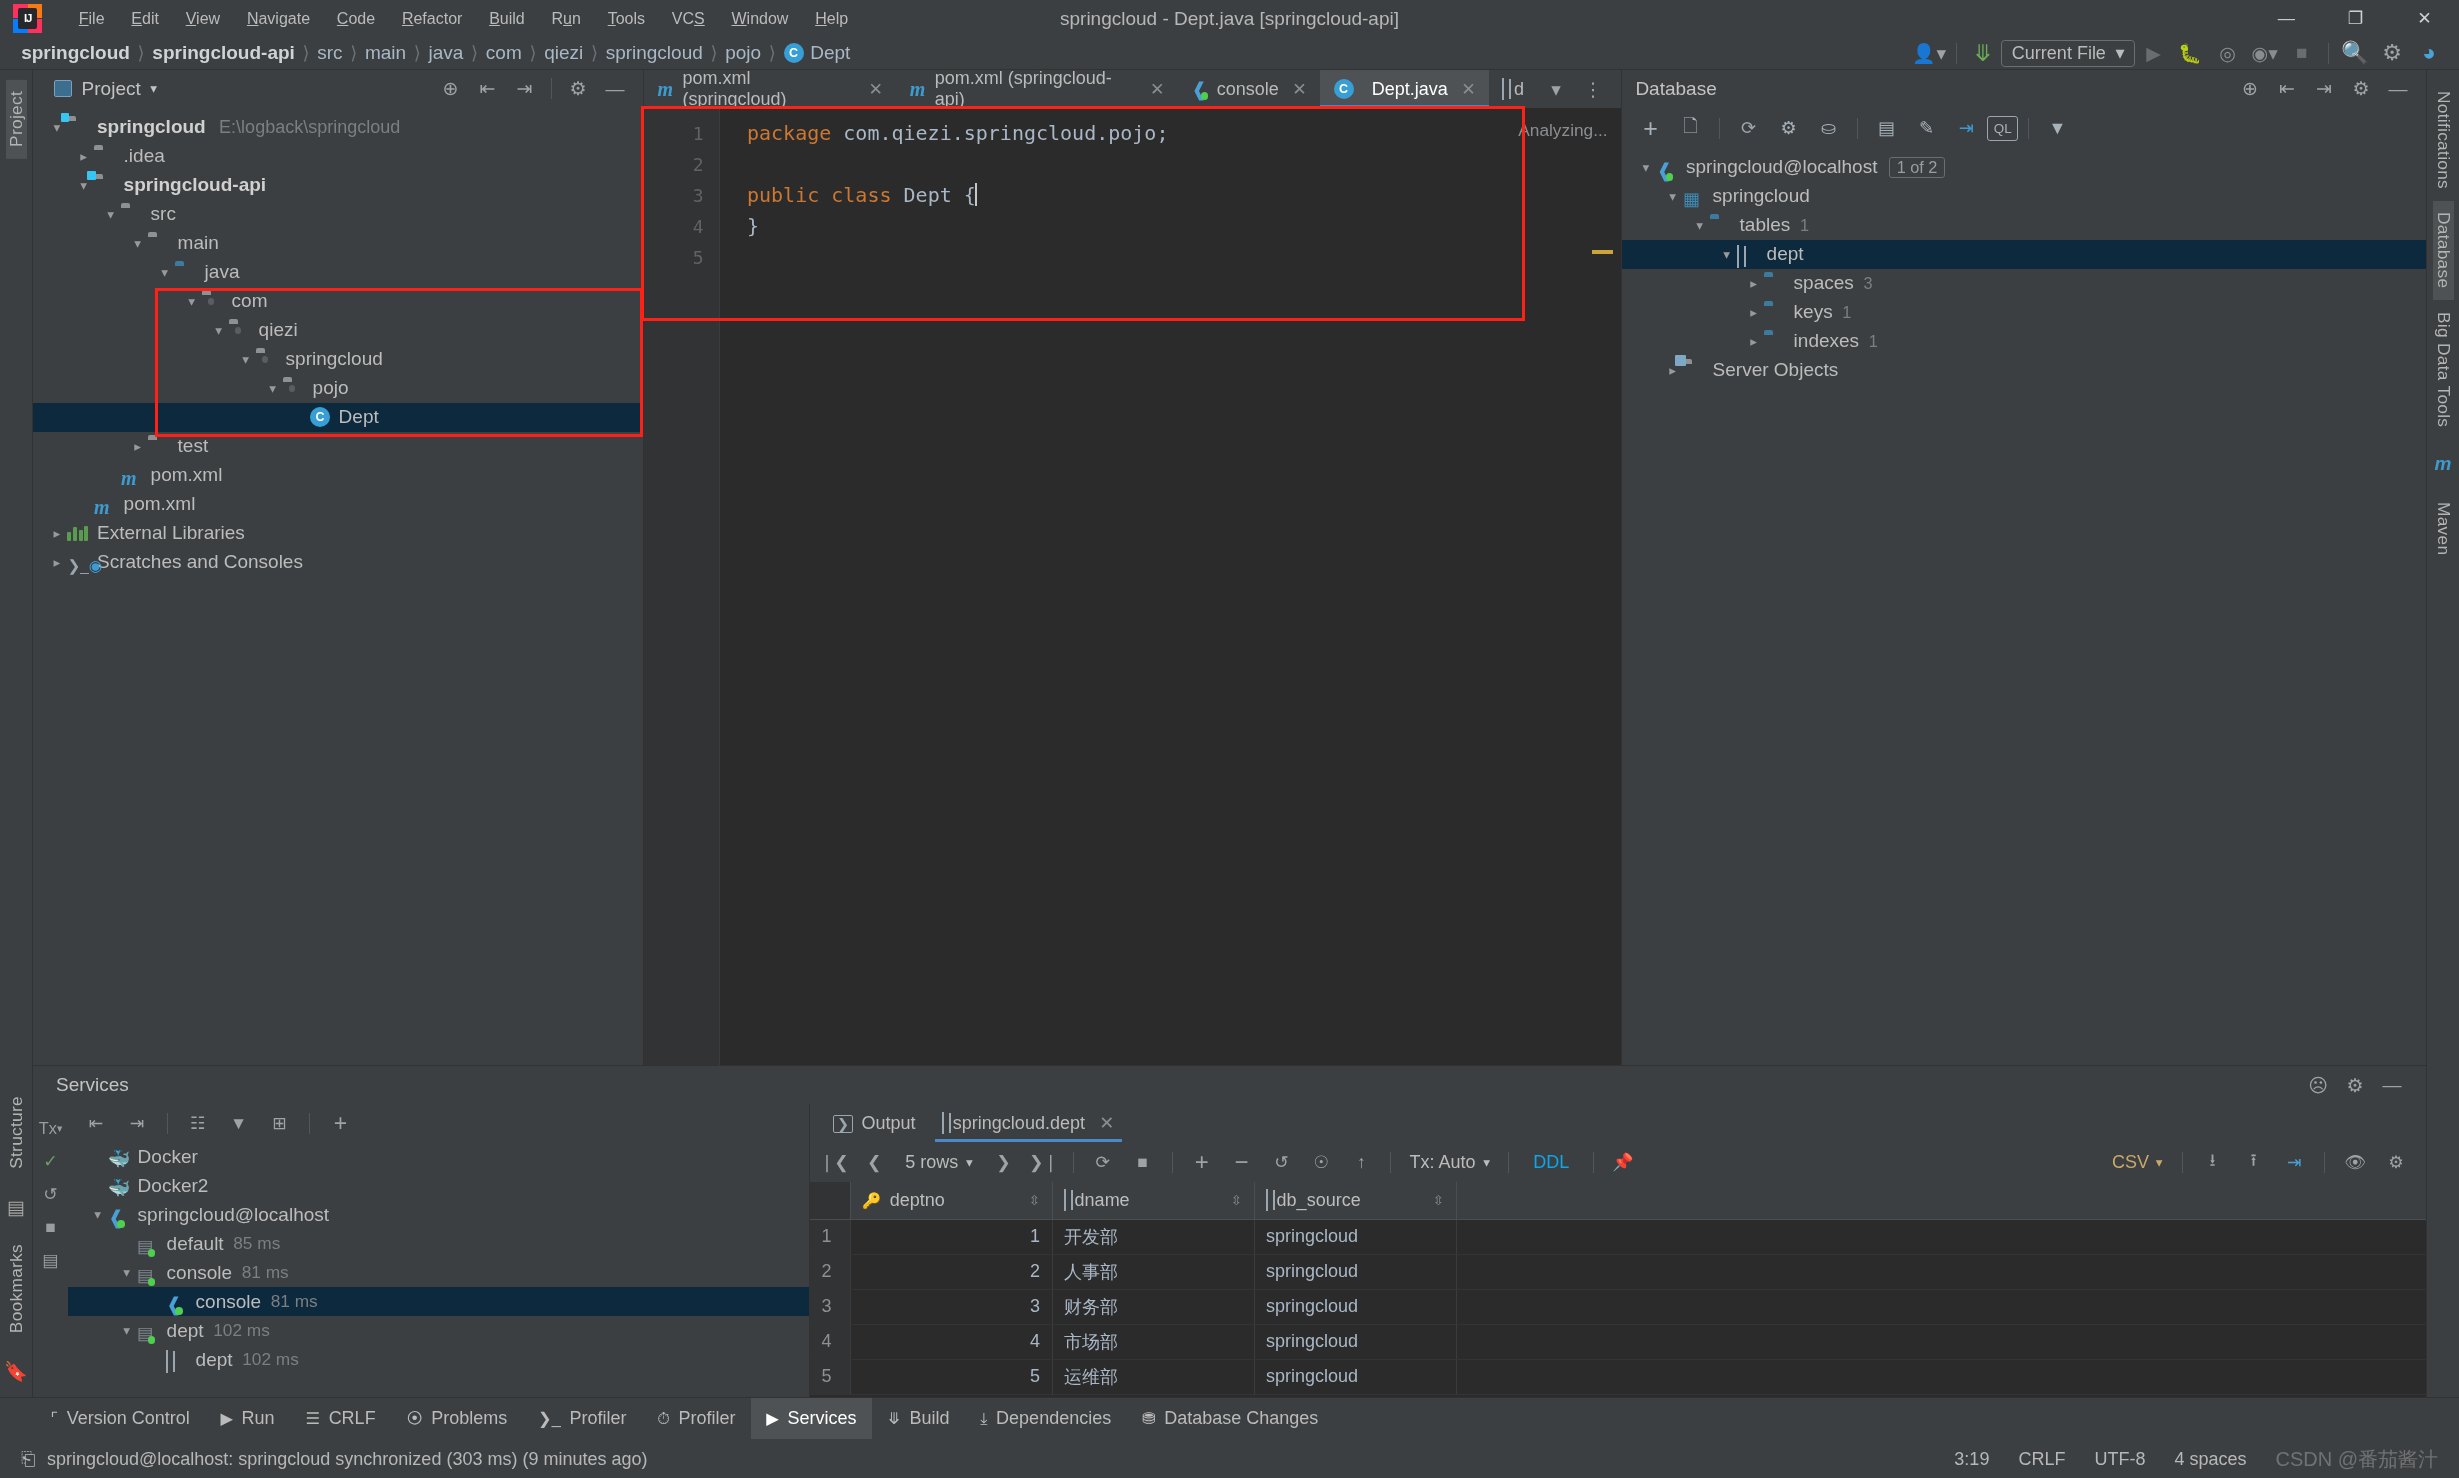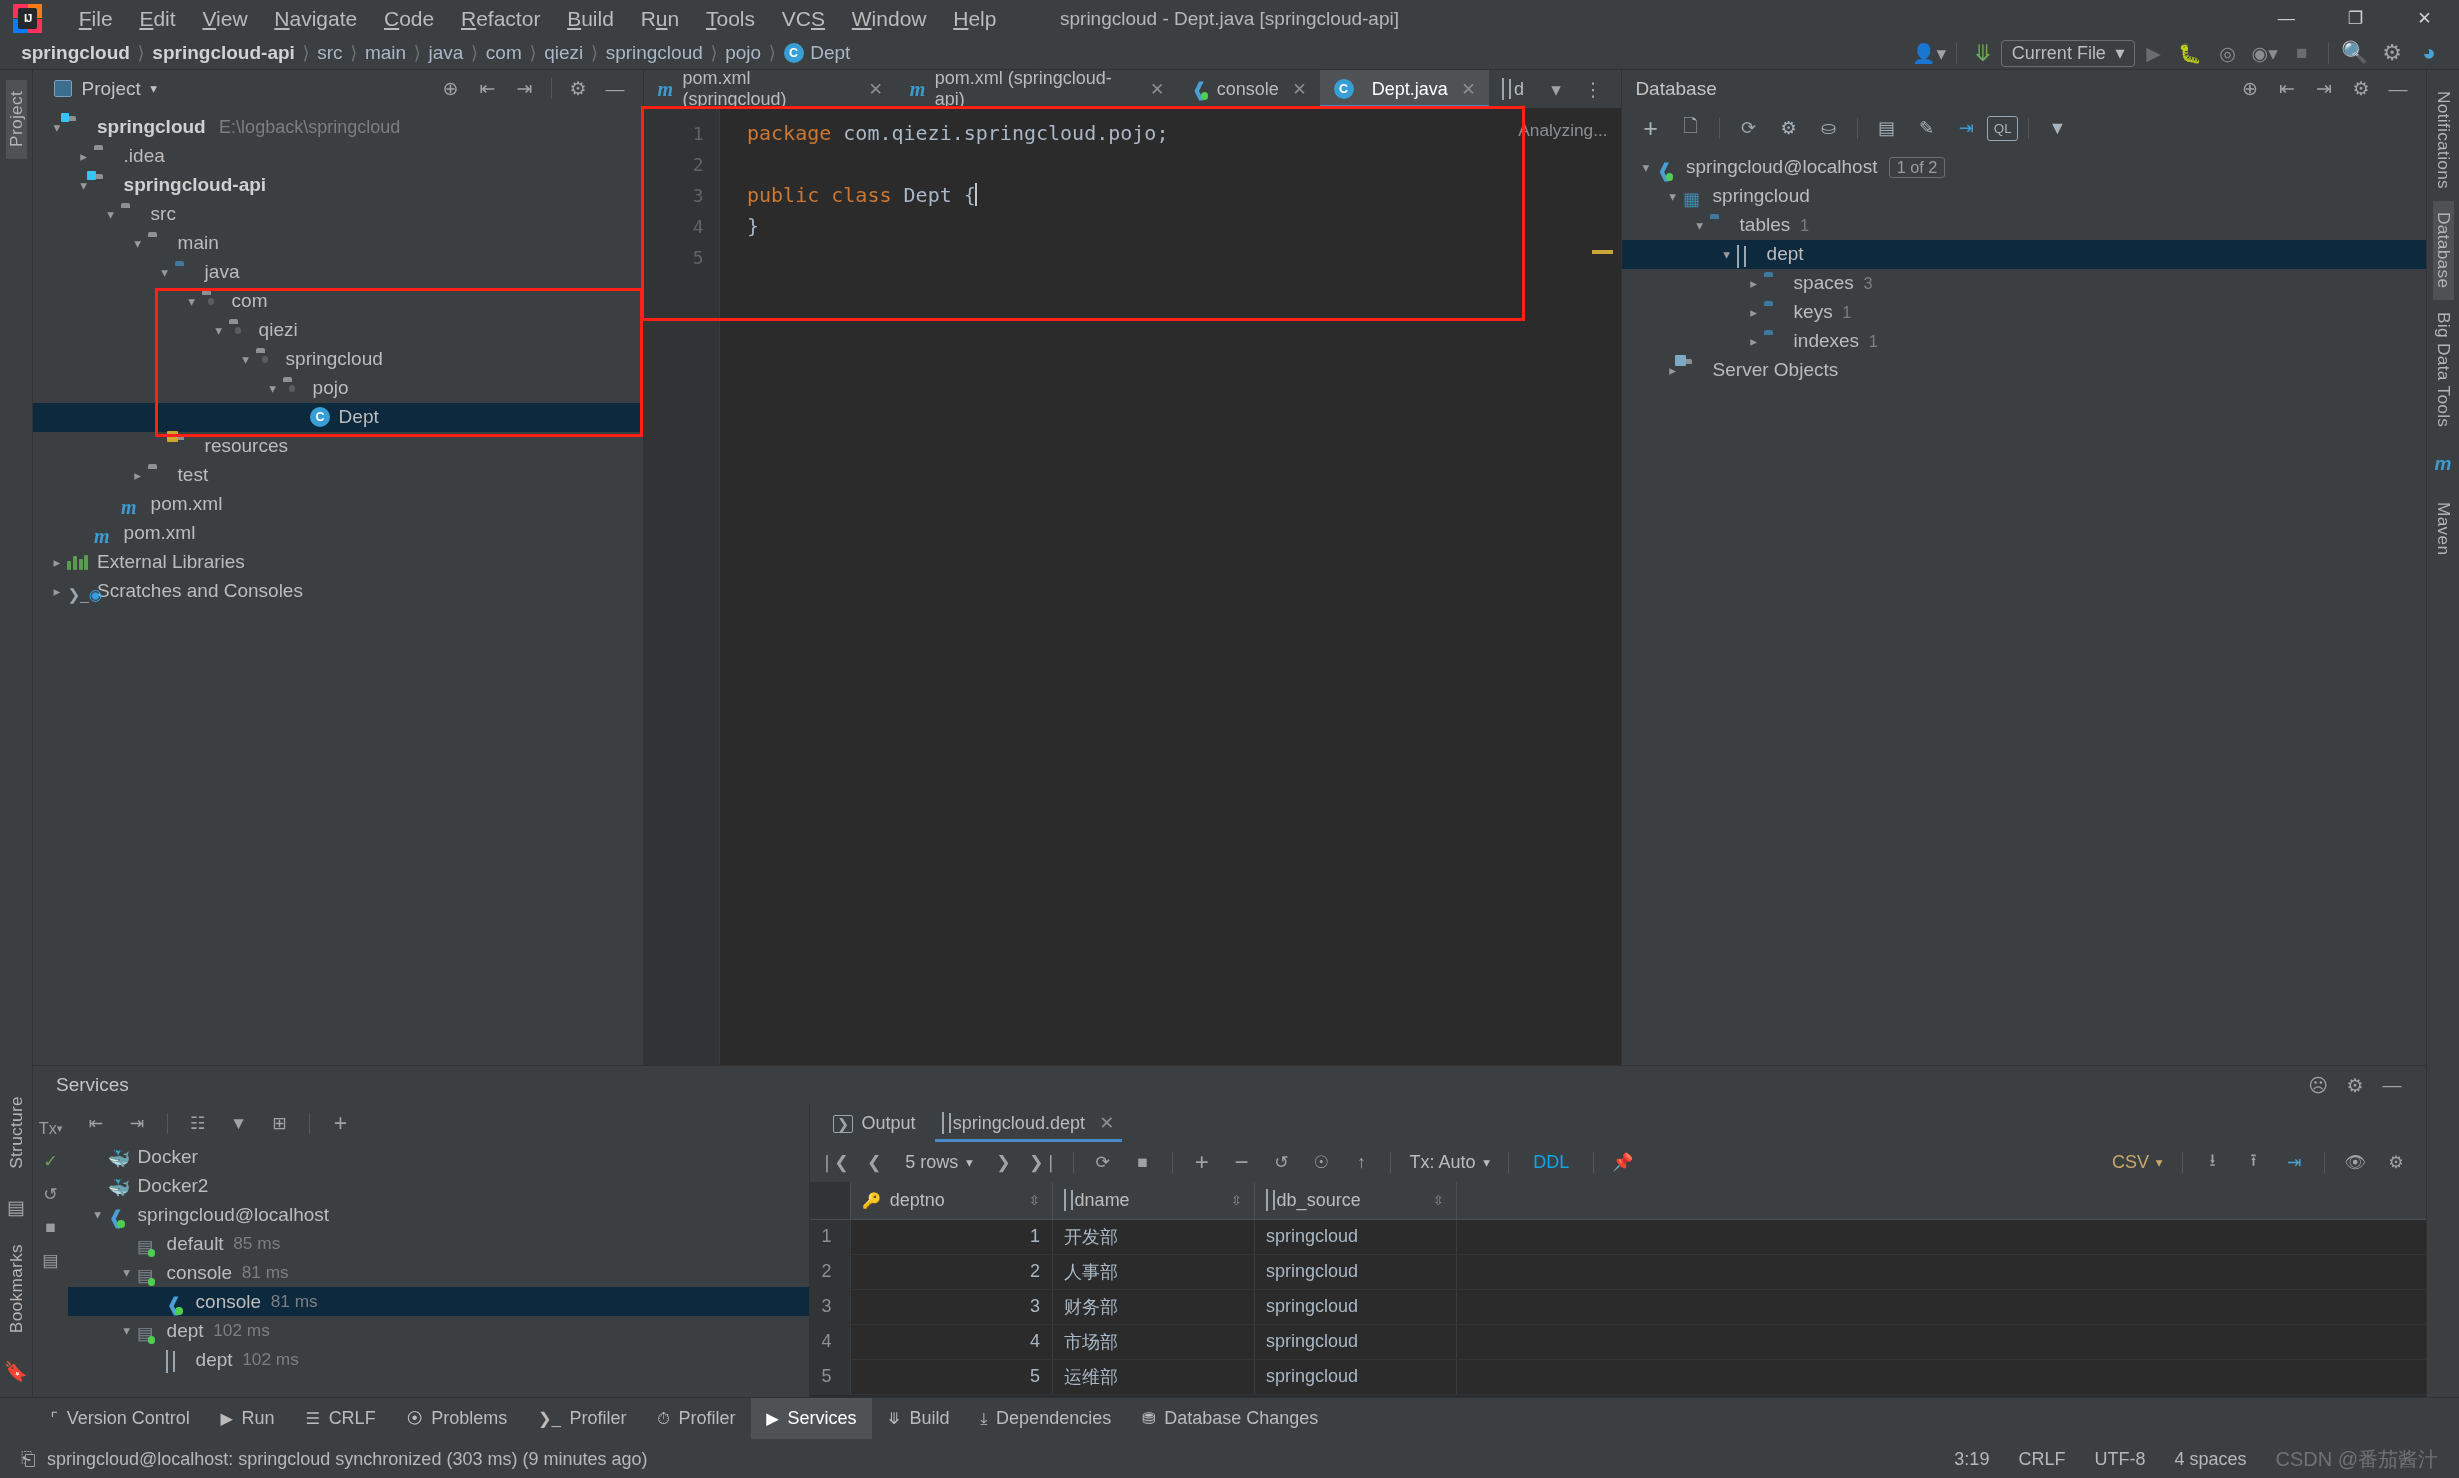--- a/index.html
+++ b/index.html
@@ -15,21 +15,21 @@
   .titlebar { height:37px; background:#3c3f41; display:flex; align-items:center; flex:0 0 37px; position:relative; }
   .ij-logo { width:29px; height:29px; margin-left:13.4px; position:relative; flex:0 0 29px; }
   .ij-logo .q { position:absolute; width:14.4px; height:14.4px; }
   .ij-logo .q1 { left:0; top:0; background:#fe315d; }
   .ij-logo .q2 { right:0; top:0; background:#f97a12; }
   .ij-logo .q3 { left:0; bottom:0; background:#087cfa; }
   .ij-logo .q4 { right:0; bottom:0; background:#fe315d; }
   .ij-logo .inner { position:absolute; left:4.8px; top:3.8px; width:19px; height:21px; background:#27282c; border-radius:1.9px;
                     color:#fff; font-size:11.5px; font-weight:bold; text-align:center; line-height:21px; letter-spacing:-1px;}
   .menubar { display:flex; align-items:center; margin-left:23px; gap:0; }
-  .menubar .mi { padding:3.8px 13.4px; color:#bbbbbb; font-size:21px; cursor:default; }
+  .menubar .mi { padding:3.8px 13.4px; color:#bbbbbb; font-size:16px; cursor:default; }
   .menubar .mi u { text-decoration:underline; }
   .win-title { position:absolute; left:0; right:0; text-align:center; color:#b7b7b7; font-size:19px; pointer-events:none; }
   .win-ctl { margin-left:auto; display:flex; align-items:center; height:37px; }
   .win-ctl div { width:69px; height:37px; display:flex; align-items:center; justify-content:center; color:#cfcfcf; font-size:17.3px; }
 
   
   .navbar { height:33px; background:#3c3f41; display:flex; align-items:center; padding-left:15.4px; flex:0 0 33px; border-bottom:1px solid #323232; }
   .crumbs { display:flex; align-items:center; gap:0; }
   .crumb { color:#a9b7c6; font-size:19px; padding:1.9px 5.8px; display:flex; align-items:center; gap:6.7px; }
   .crumb.bold { font-weight:bold; color:#cfd3d4; }
@@ -336,25 +336,20 @@
               </div>
               <div class="row" style="padding-left: 229px;">
                 <span class="arrow">▾</span>
                 <span class="ficon"><span class="folder"><span class="dot"></span></span></span>
                 <span style="">pojo</span>
               </div>
               <div class="row sel" style="padding-left: 256px;">
                 <span class="arrow empty"></span>
                 <span class="classico">C</span>
                 <span style="">Dept</span>
-              </div>
-              <div class="row" style="padding-left: 121px;">
-                <span class="arrow empty"></span>
-                <span class="ficon"><span class="folder"><span class="lines"></span></span></span>
-                <span style="">resources</span>
               </div>
               <div class="row" style="padding-left: 94px;">
                 <span class="arrow">▸</span>
                 <span class="ficon"><span class="folder"></span></span>
                 <span style="">test</span>
               </div>
               <div class="row" style="padding-left: 67px;">
                 <span class="arrow empty"></span>
                 <span class="ficon"><span class="micon">m</span></span>
                 <span style="">pom.xml</span>

